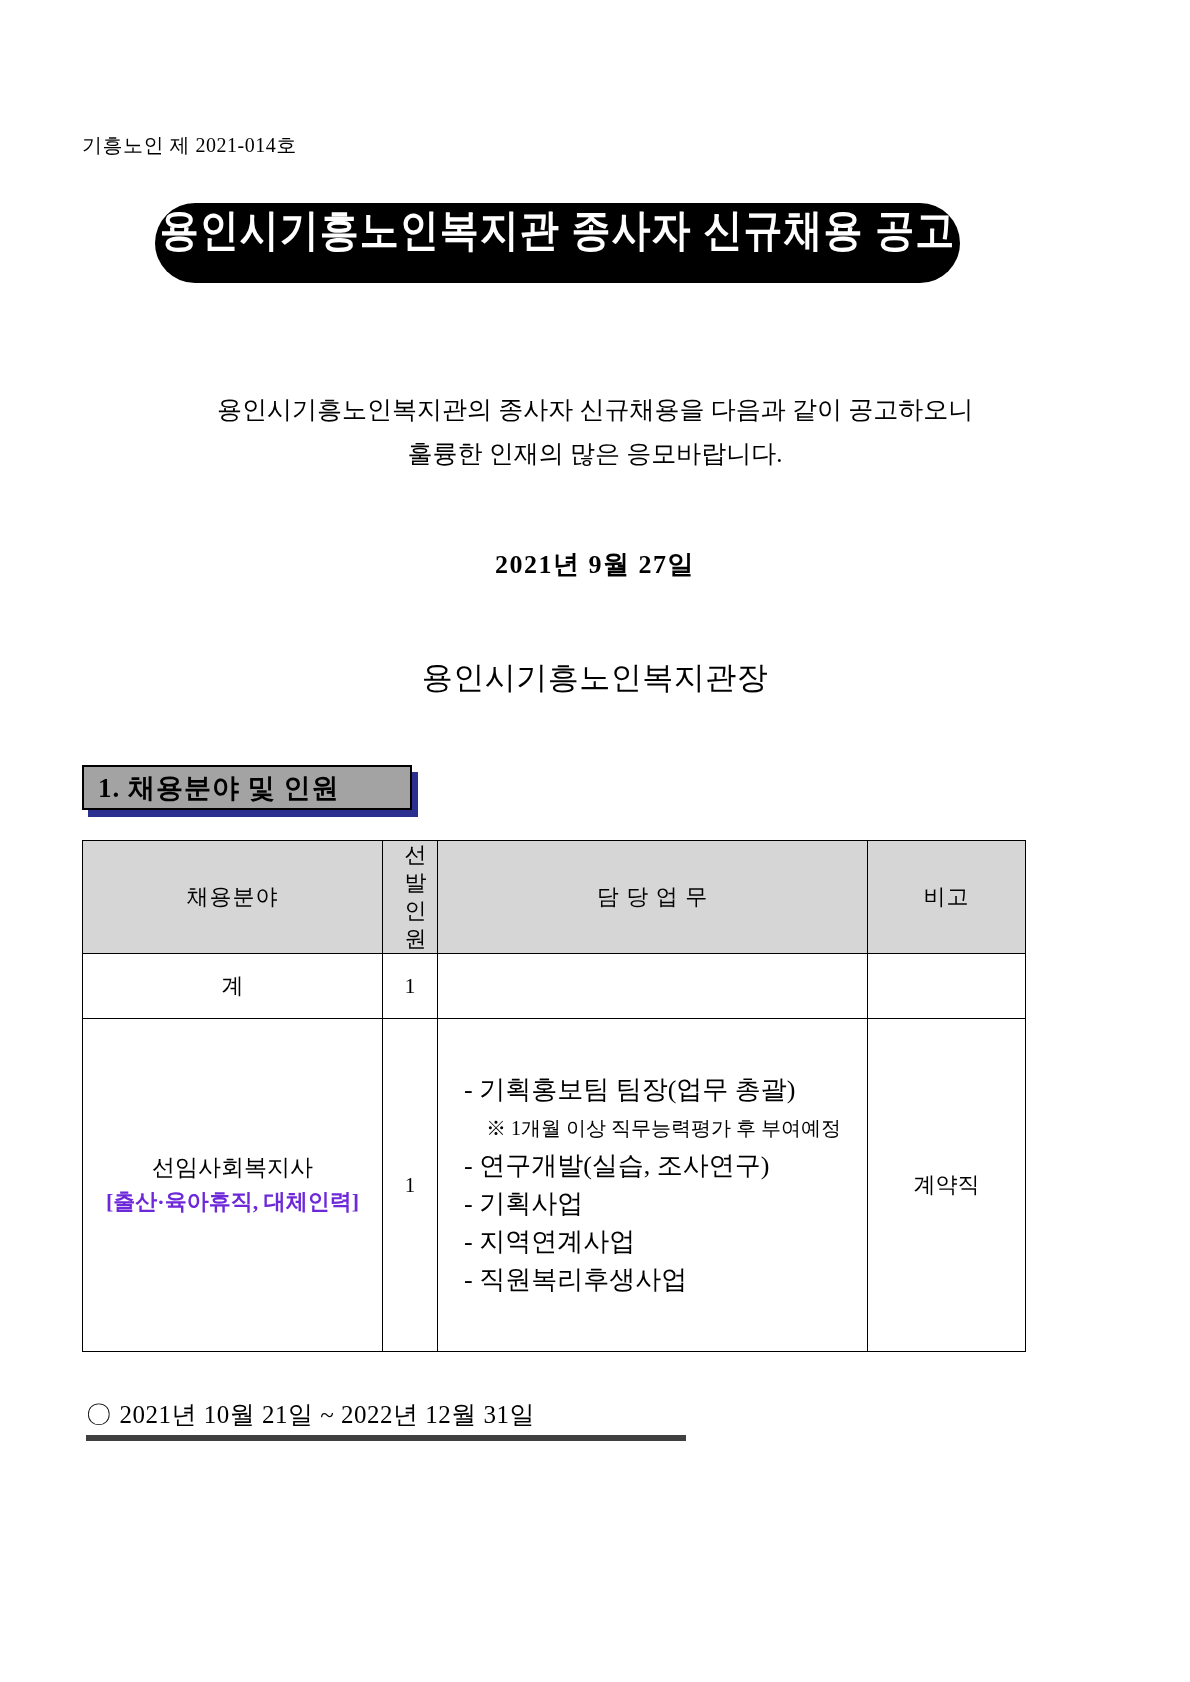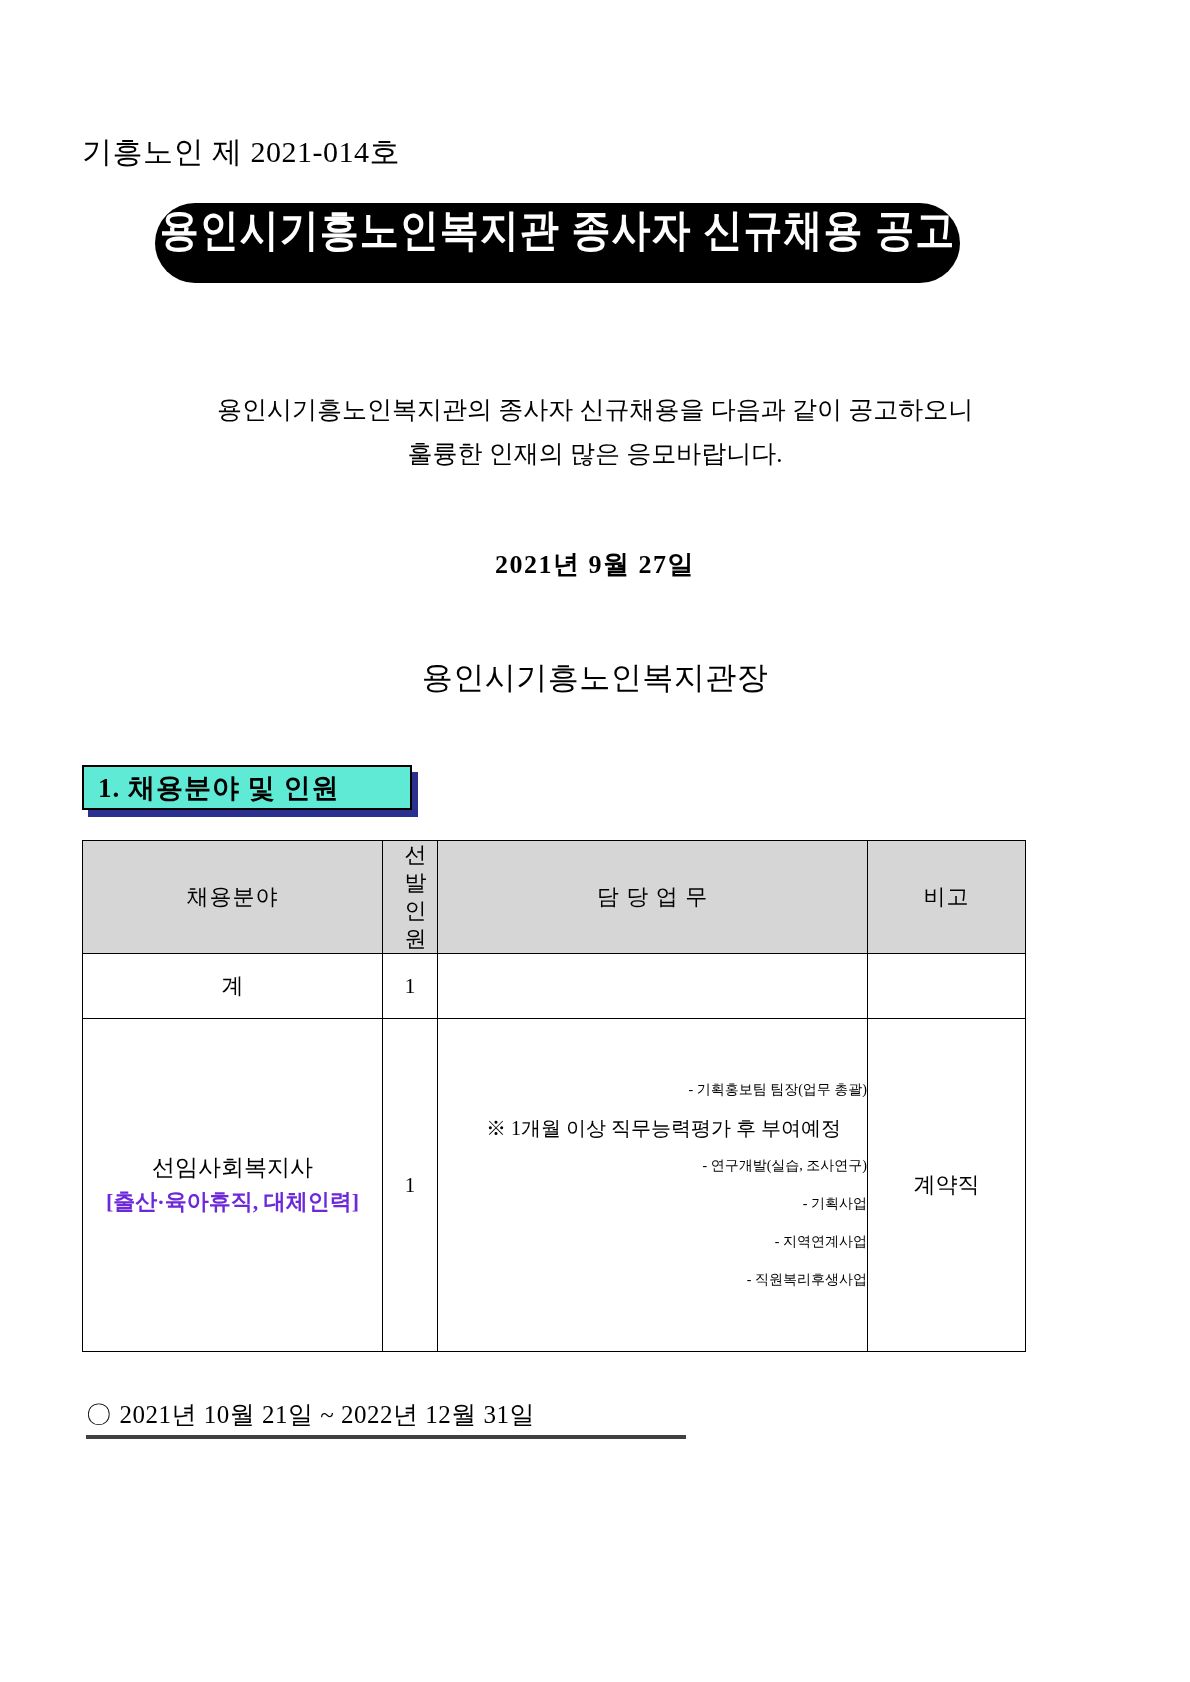--- a/index.html
+++ b/index.html
@@ -21,21 +21,21 @@
     width: 1190px;
     height: 1682px;
     padding: 0;
   }
 
   
   .doc-number {
     position: absolute;
     left: 82px;
     top: 132px;
-    font-size: 30px;
+    font-size: 20px;
     letter-spacing: 0.5px;
     white-space: nowrap;
   }
 
   
   .title-banner {
     position: absolute;
     left: 155px;
     top: 203px;
     width: 805px;
@@ -103,21 +103,21 @@
     width: 100%;
     height: 100%;
     background: #2b2f8f;
   }
   .section-head .box {
     position: absolute;
     left: 0;
     top: 0;
     width: 100%;
     height: 100%;
-    background: #5eead4;
+    background: #a3a3a3;
     border: 2px solid #000000;
     box-sizing: border-box;
     display: flex;
     align-items: center;
     padding-left: 14px;
   }
   .section-head .label {
     font-size: 27px;
     font-weight: bold;
     letter-spacing: 1px;
@@ -178,44 +178,43 @@
     font-weight: bold;
     font-size: 22px;
     line-height: 34px;
   }
   .duty-cell {
     text-align: left !important;
     padding: 16px 0 16px 26px !important;
   }
   .duty-cell .duty-item {
     display: block;
-    font-size: 14px;
+    font-size: 26px;
     line-height: 38px;
     white-space: nowrap;
-    text-align: right;
   }
   .duty-cell .duty-note {
     display: block;
     font-size: 20px;
     line-height: 38px;
     padding-left: 22px;
     white-space: nowrap;
   }
   .note-cell { font-size: 22px; }
 
   
   .contract-line {
     position: absolute;
     left: 86px;
     top: 1398px;
     width: 600px;
     font-size: 25px;
     letter-spacing: 0.5px;
     white-space: nowrap;
-    border-bottom: 4px solid #404040;
+    border-bottom: 6px solid #404040;
     padding-bottom: 4px;
   }
   .contract-line .bullet {
     display: inline-block;
     margin-right: 8px;
   }
 </style>
 </head>
 <body>
 

